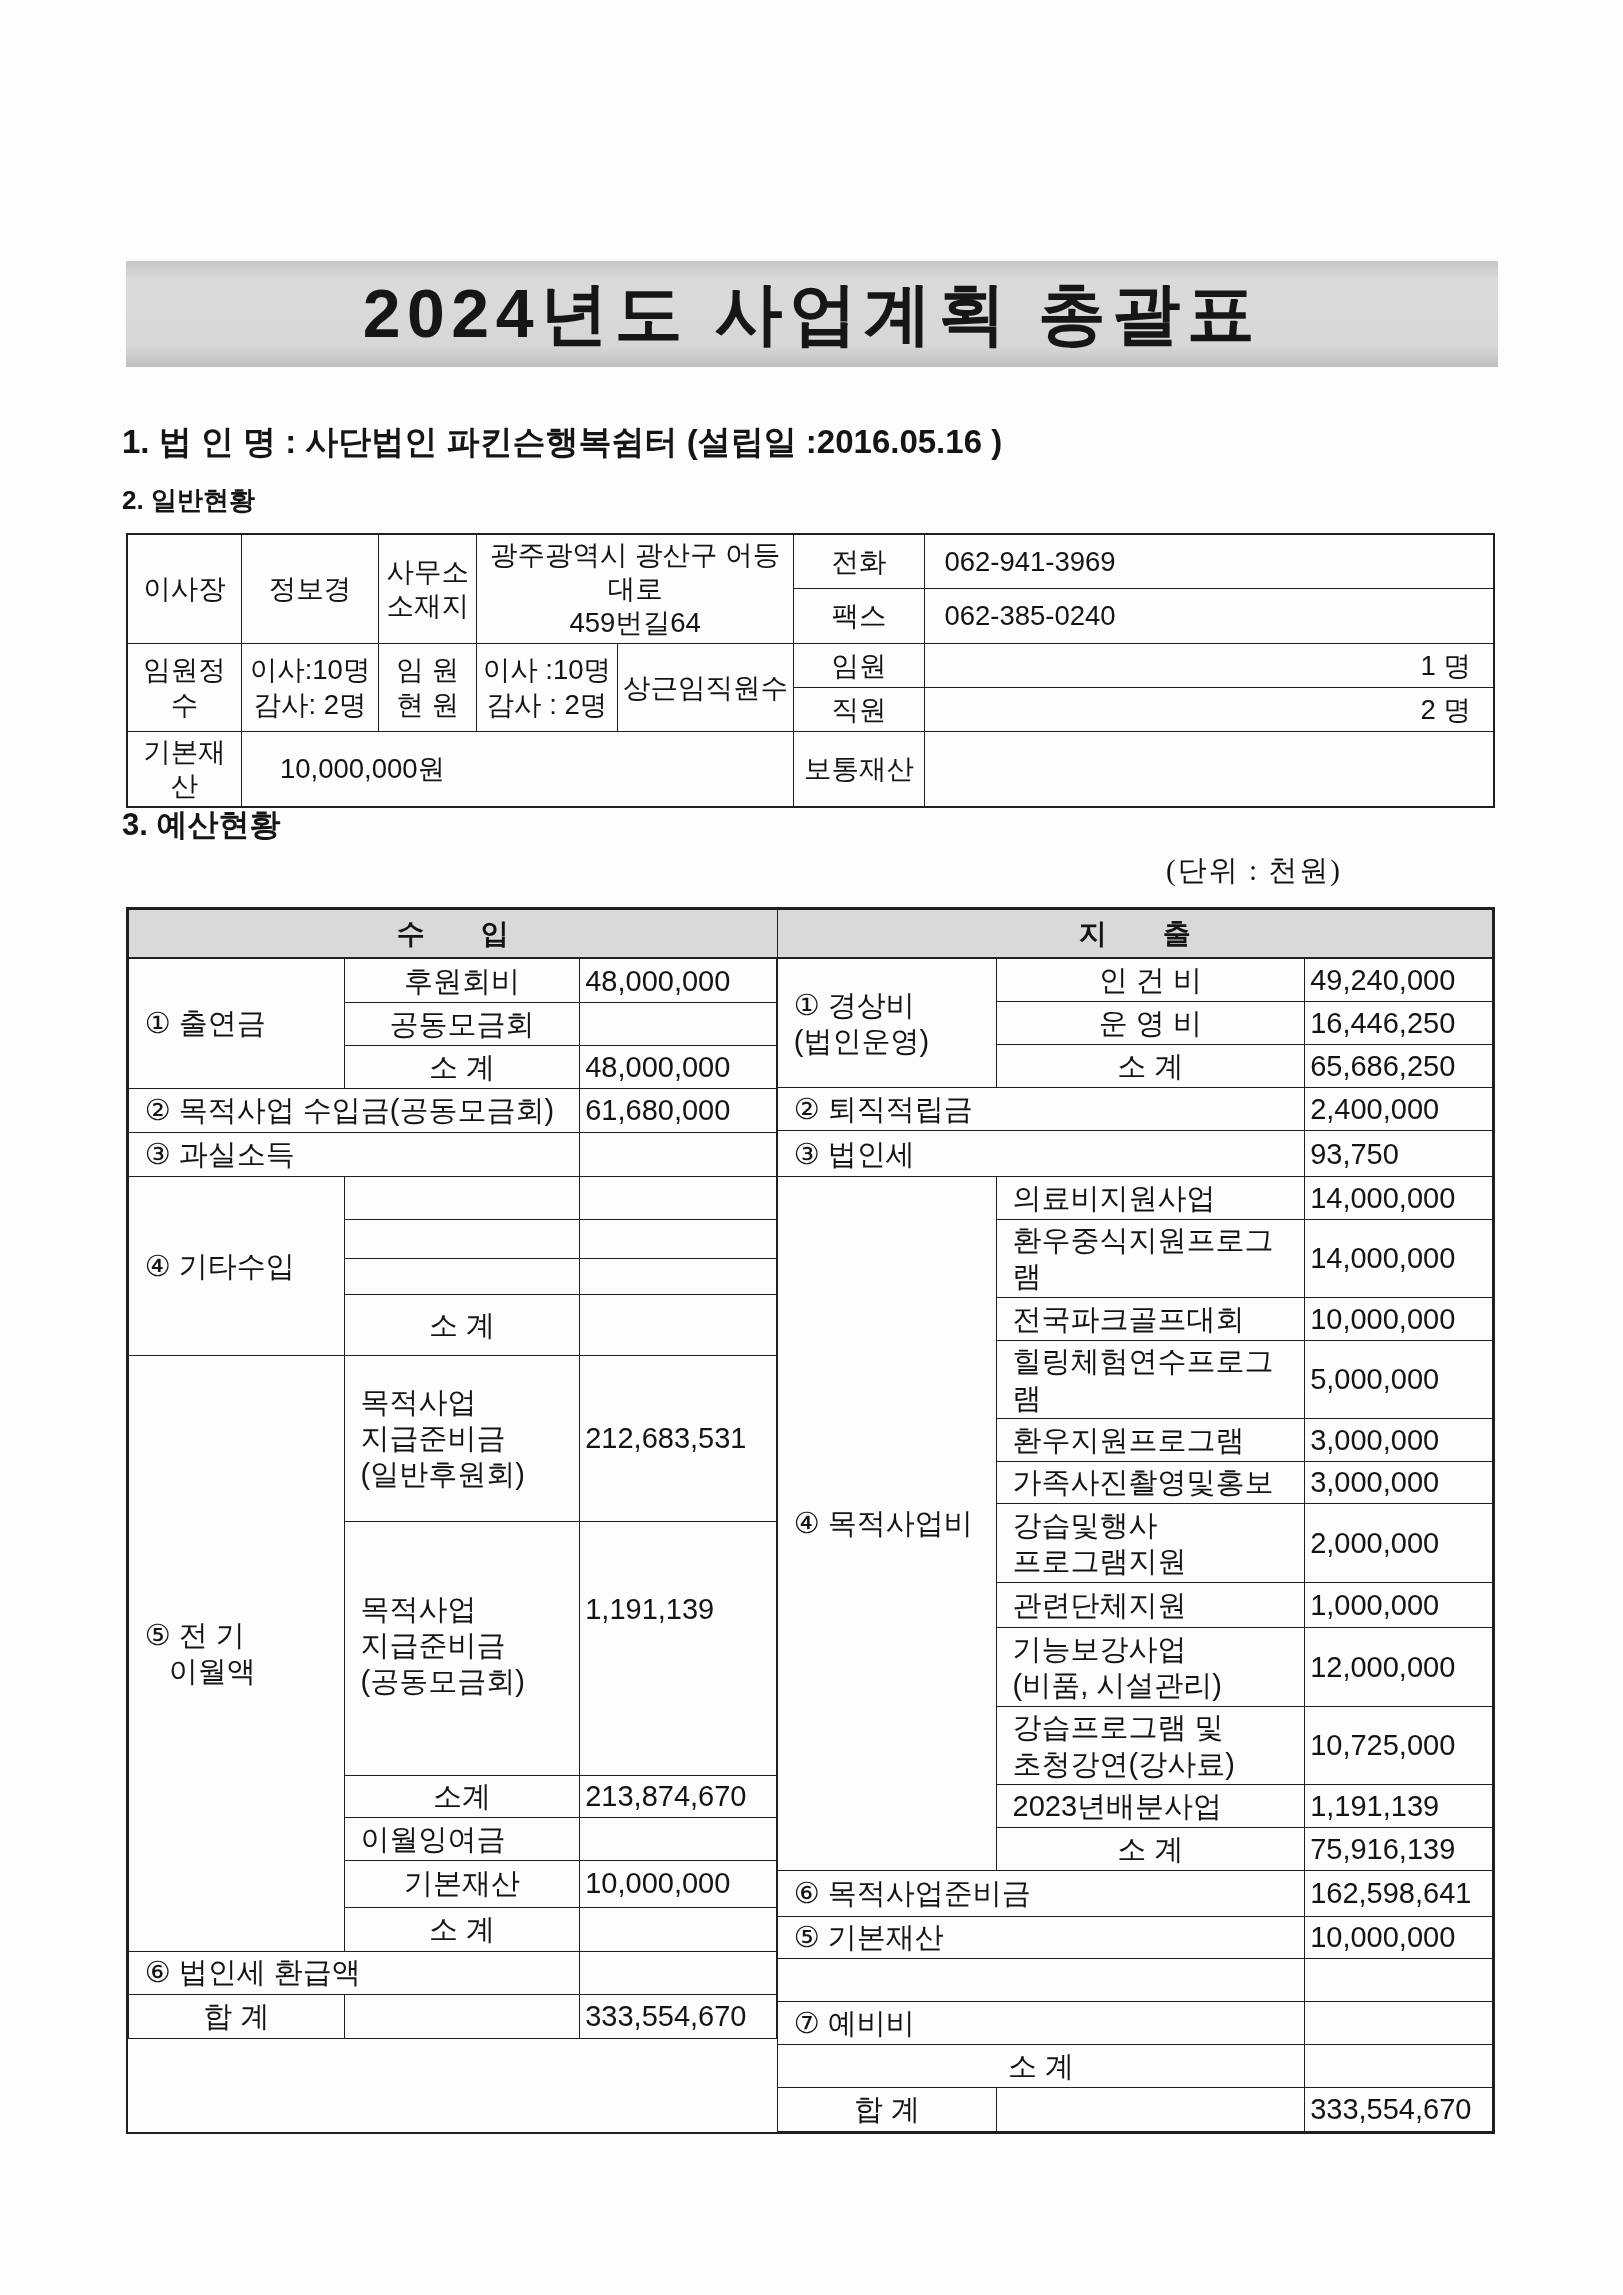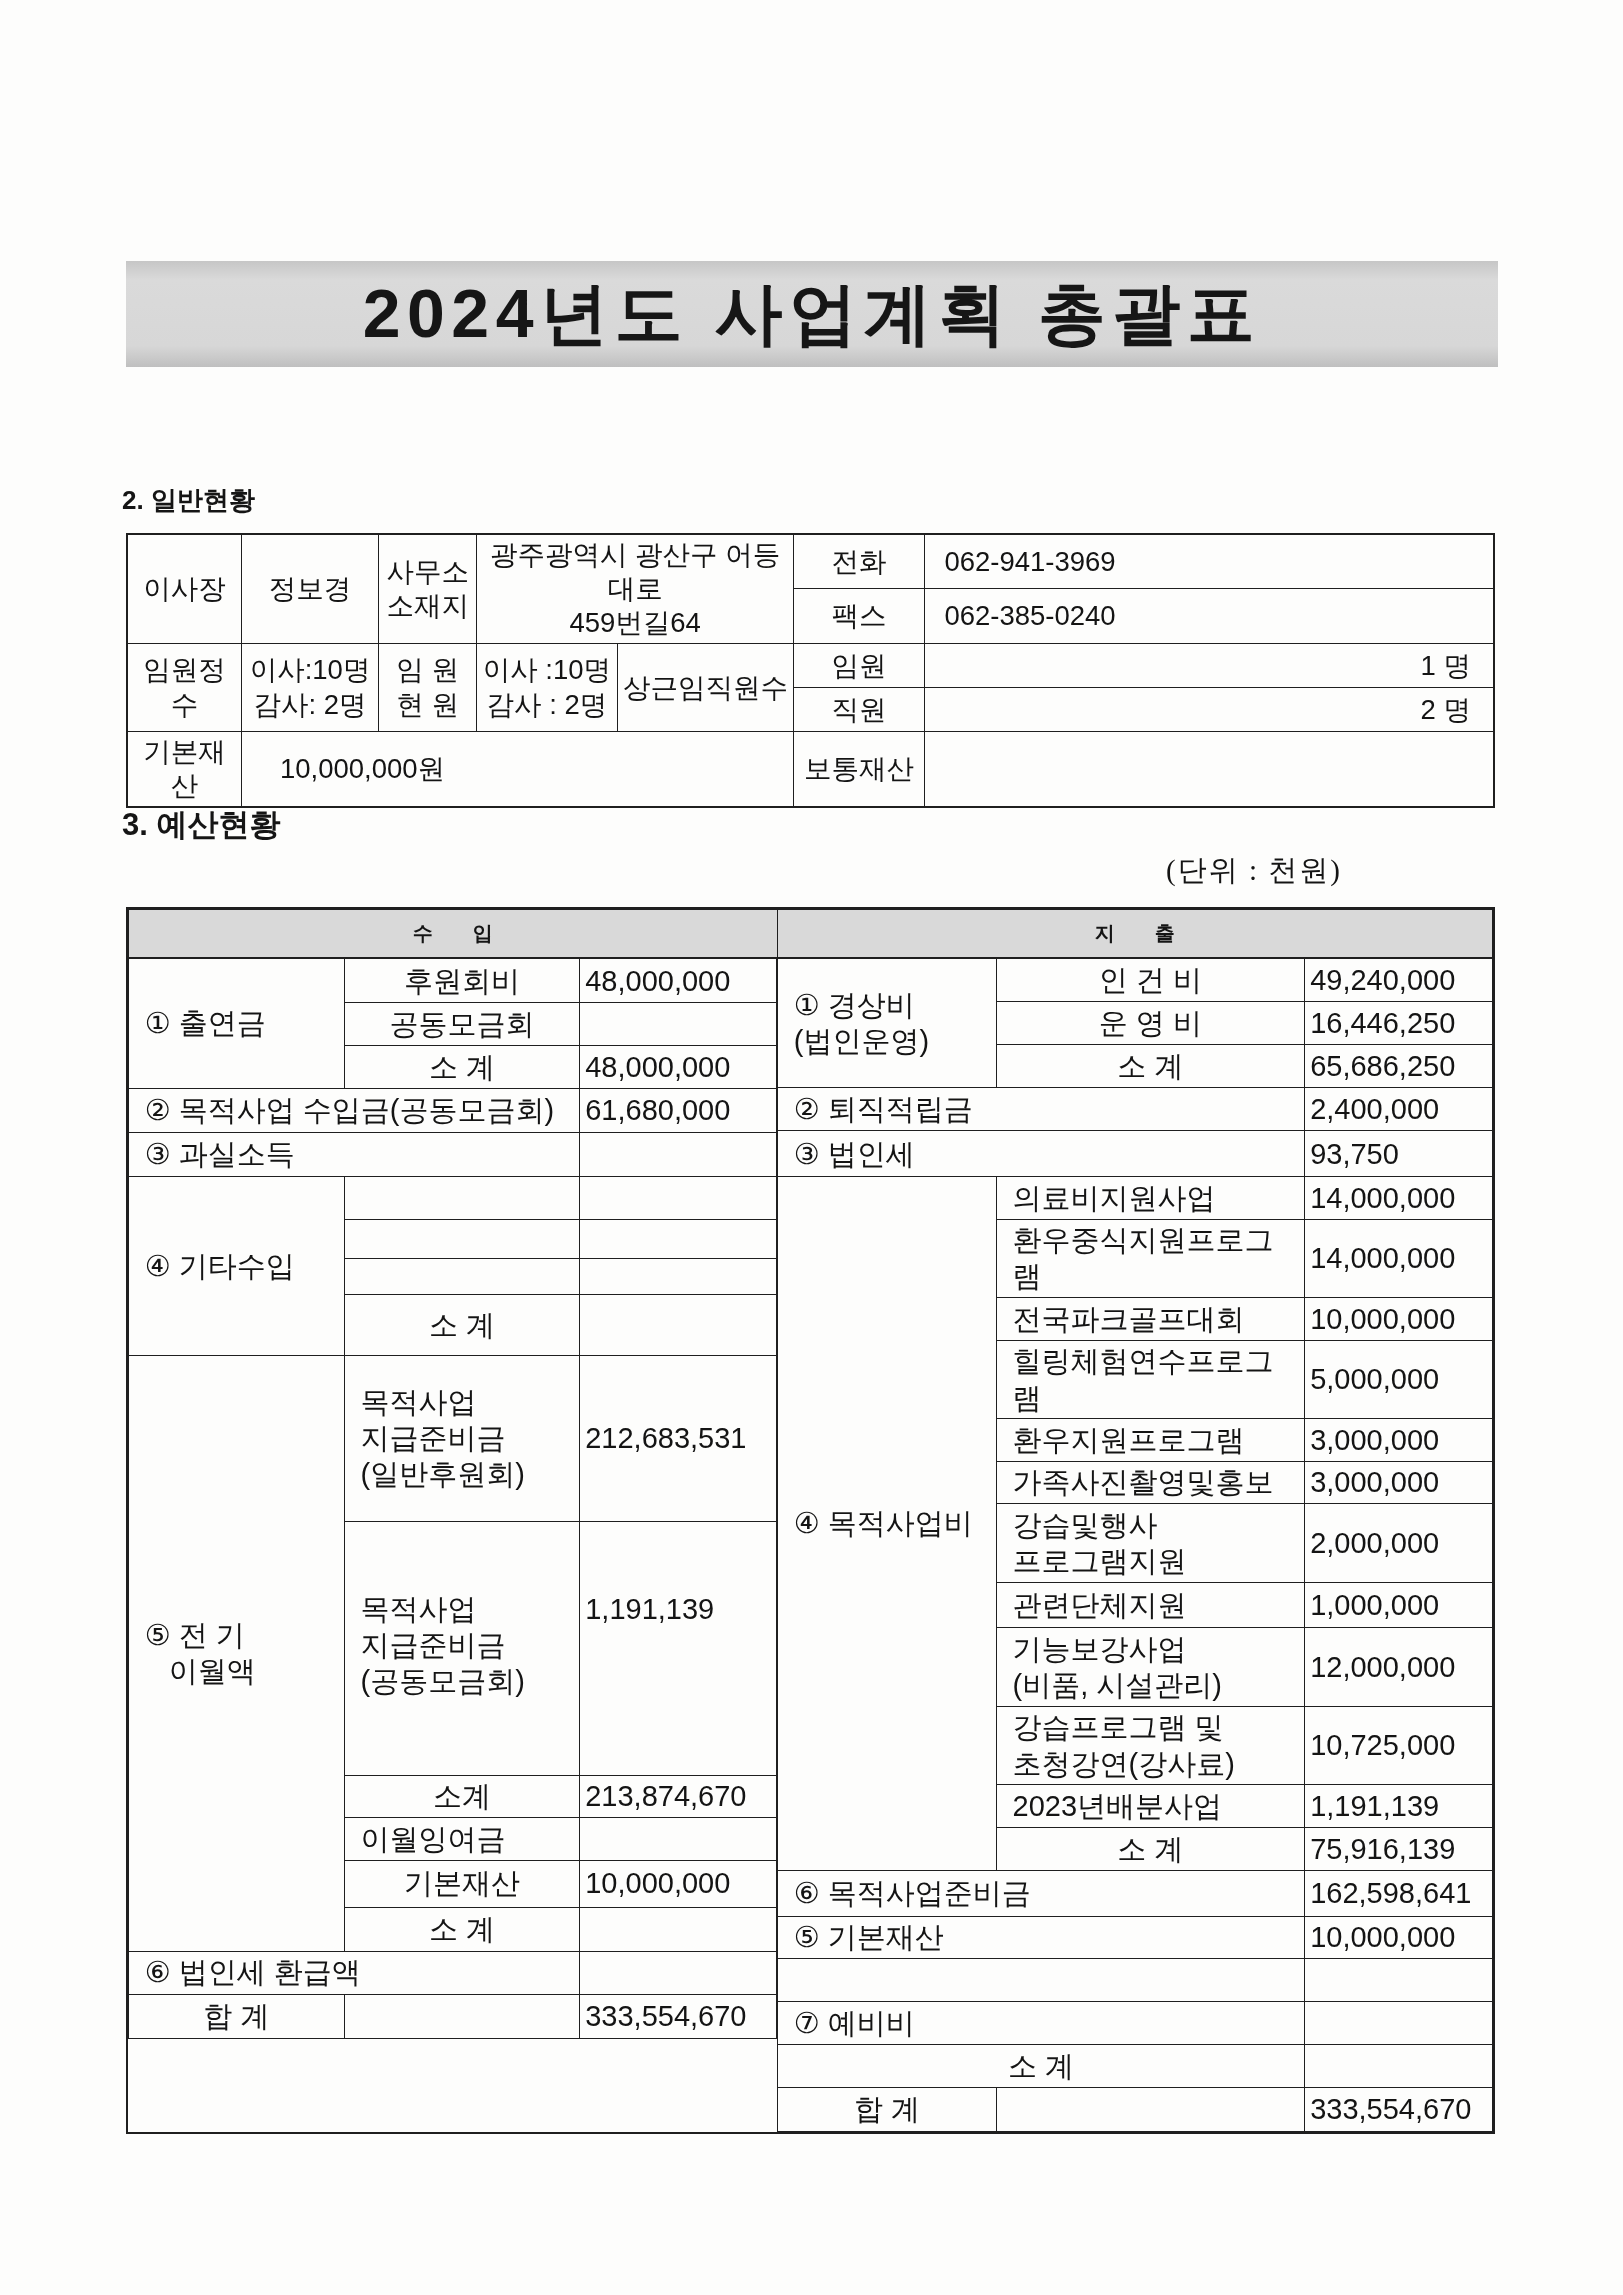--- a/index.html
+++ b/index.html
@@ -25,36 +25,37 @@
   .al{text-align:left;padding-left:15.7px;border-radius:13px;}
   .ar{text-align:right;padding-right:22px;}
   .amt{text-align:left;padding-right:9px;}
   .thick-b{border-bottom-width:2.6px;}
 
   .gtable{position:absolute;left:126px;top:533px;width:1369px;border:2.6px solid #1f1f1f;}
   .gtable td{font-size:27.5px;}
 
   .btable{position:absolute;left:126px;top:907px;width:1365px;border:2.6px solid #1f1f1f;}
   .bhead{width:100%;}
-  .bhead td{height:42px;background:#d9d9d9;font-weight:600;font-size:20px;}
+  .bhead td{height:42px;background:#d9d9d9;font-weight:600;font-size:28px;}
   .bbody{display:flex;align-items:stretch;}
   .tleft{width:47.55%;height:1072px;}
   .tright{width:52.45%;height:1072px;}
   .tleft td,.tright td{font-size:29px;}
   .vtop{vertical-align:top;padding-top:69px;}
 </style>
 </head>
 <body>
 
 <div class="page">
 
   <div class="banner">
     <span>2024년도 사업계획 총괄표</span>
   </div>
 
+  <div class="hline h-corp">1. 법 인 명 : 사단법인 파킨슨행복쉼터 (설립일 :2016.05.16 )</div>
   <div class="hline h-general">2. 일반현황</div>
 
   <table class="gtable">
     <colgroup>
       <col style="width:8.37%">
         <col style="width:10.04%">
         <col style="width:7.17%">
       <col style="width:10.28%">
         <col style="width:12.91%">
         <col style="width:9.56%">

